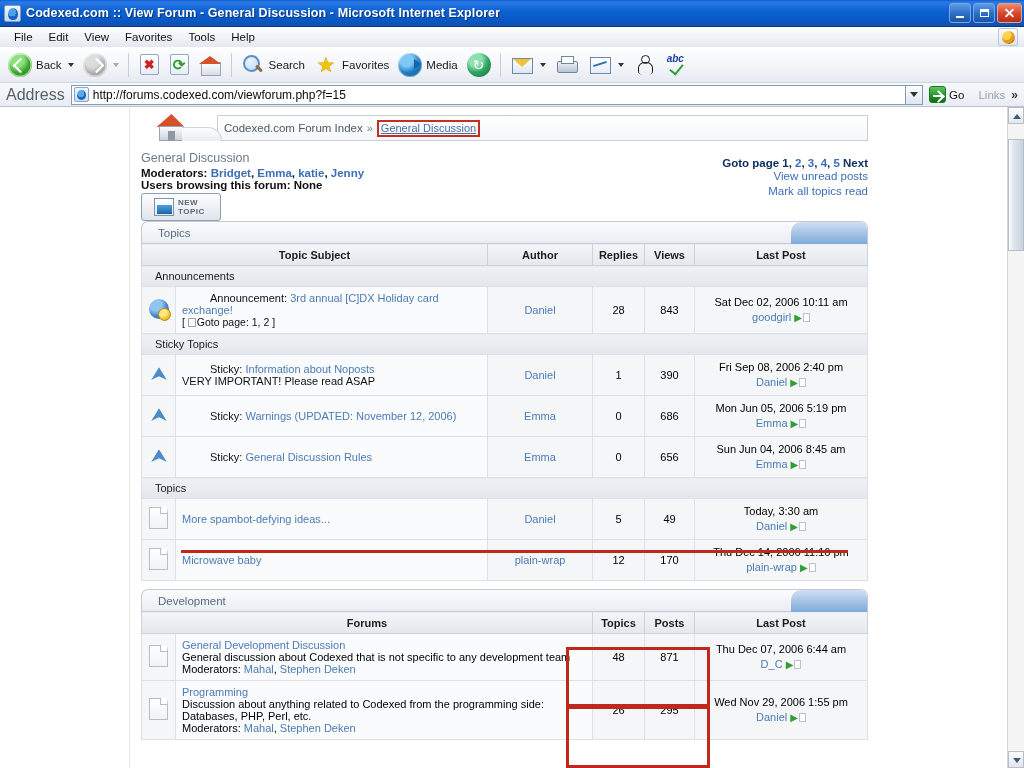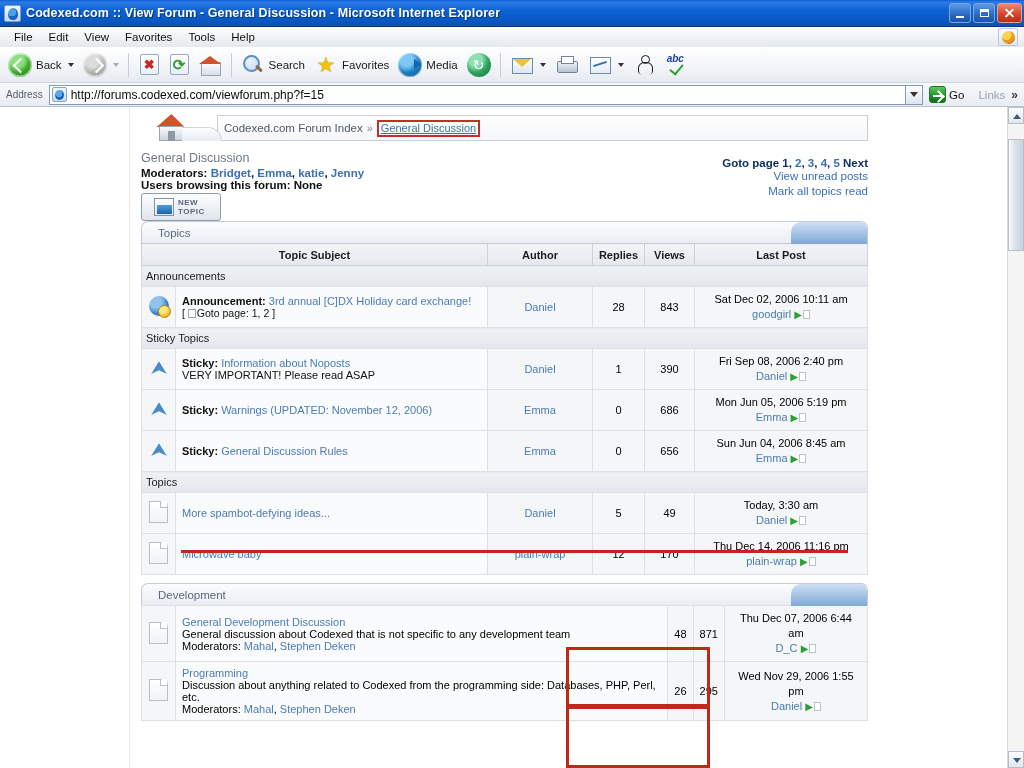--- a/index.html
+++ b/index.html
@@ -206,21 +206,21 @@
     transform: rotate(-50deg);
   }
 
   
   .addrbar {
     height: 24px; display:flex; align-items:center;
     background: linear-gradient(180deg,#f7f9fc,#e8ecf3);
     border-bottom: 1px solid #b8c2d0;
     padding: 0 2px;
   }
-  .addr-label { font-size:10px; color:#555e6b; padding: 0 6px 0 4px; }
+  .addr-label { font-size:16px; color:#555e6b; padding: 0 6px 0 4px; }
   .addr-box {
     flex: 1; height: 20px; background:#fff;
     border: 1px solid #7f9db9; display:flex; align-items:center;
     padding-left: 2px;
   }
   .addr-ieico {
     width:15px;height:15px;flex:none;margin-right:4px; position:relative;
     background: linear-gradient(180deg,#f2f6fb,#cadcef); border:1px solid #89a6c6; border-radius:2px;
   }
   .addr-ieico::after{
@@ -363,27 +363,27 @@
     font-size:11px; font-weight:bold; color:#1c1c1c;
     height: 22px; padding: 0 4px;
   }
   table.ftab td {
     border:1px solid #dde1e7;
     font-size:11px; padding: 5px 6px; background:#fafbfc;
     vertical-align: middle;
   }
   td.cat {
     background: linear-gradient(180deg,#eef1f5,#e3e7ed) !important;
-    font-size:11px; color:#1c1c1c; padding: 4px 4px !important;
+    font-size:11px; color:#1c1c1c; padding: 4px 13px !important;
   }
   td.c { text-align:center; background:#f4f6f8 !important; }
   td.ico-cell { width: 34px; text-align:center; background:#f4f6f8 !important; }
   td.lastpost { text-align:center; background:#f4f6f8 !important; line-height:15px; }
 
-  .subj-b { font-weight:bold; color:#101010; }
+  .subj-b { font-weight:normal; color:#101010;margin-left:28px; }
   .lnk { color:#4b7bb5; text-decoration:none; }
   .sub2 { color:#101010; }
   .gotopage { color:#101010; font-size:10.5px; }
   .minibox { display:inline-block; width:8px;height:9px; border:1px solid #9aa5b2; background:#fff;
              vertical-align:-1px; margin-right:1px;}
   .gicon { color:#2f9e33; font-size:10px; }
   .dicon { display:inline-block; width:7px;height:9px; border:1px solid #b9c2cd; background:#fff;
            vertical-align:-1px; margin-left:1px;}
 
   
@@ -753,20 +753,26 @@
           </table>
       </div>
 
       <div class="sect">
         <div class="sect-tabbar">
           <span class="tl">Development</span>
           <span class="blue-tab"></span>
         </div>
         <table class="ftab">
           <tbody>
+              <tr>
+            <th colspan="2">Forums</th>
+            <th style="width:52px">Topics</th>
+            <th style="width:50px">Posts</th>
+            <th style="width:173px">Last Post</th>
+          </tr>
           <tr>
             <td class="ico-cell">
               <span class="ri doc"></span>
             </td>
             <td>
               <a class="lnk" href="#">General Development Discussion</a>
               <div>General discussion about Codexed that is not specific to any development team</div>
               <div>
                 <span>Moderators:</span>
                 <a class="lnk" href="#">Mahal</a>,

